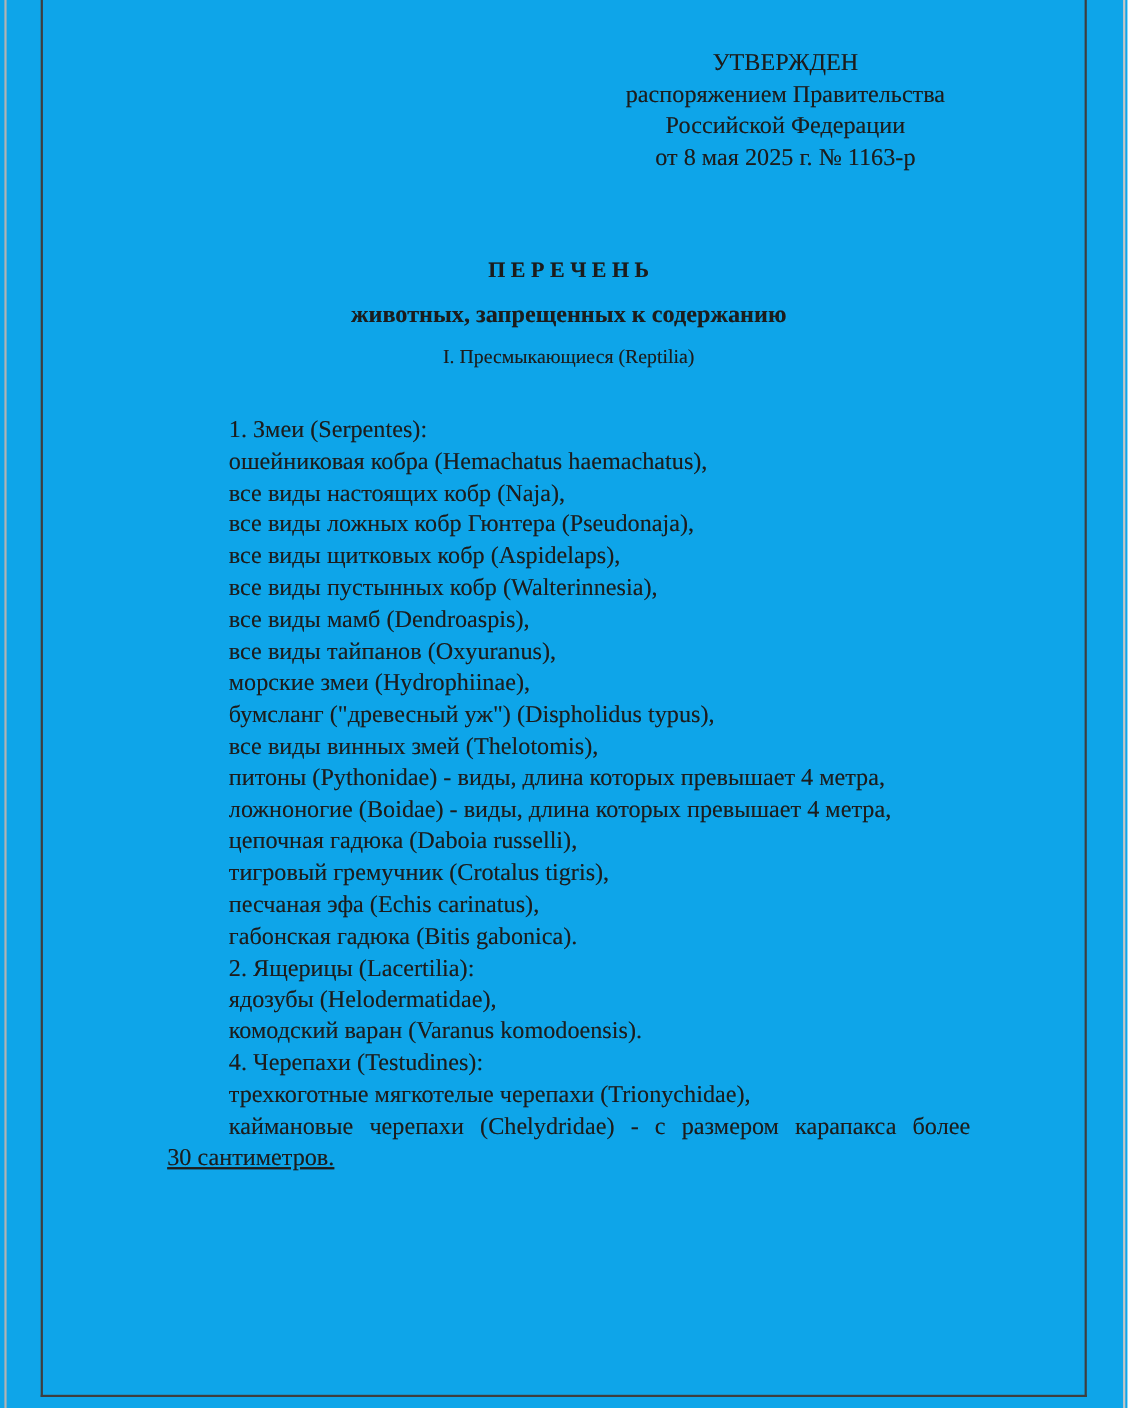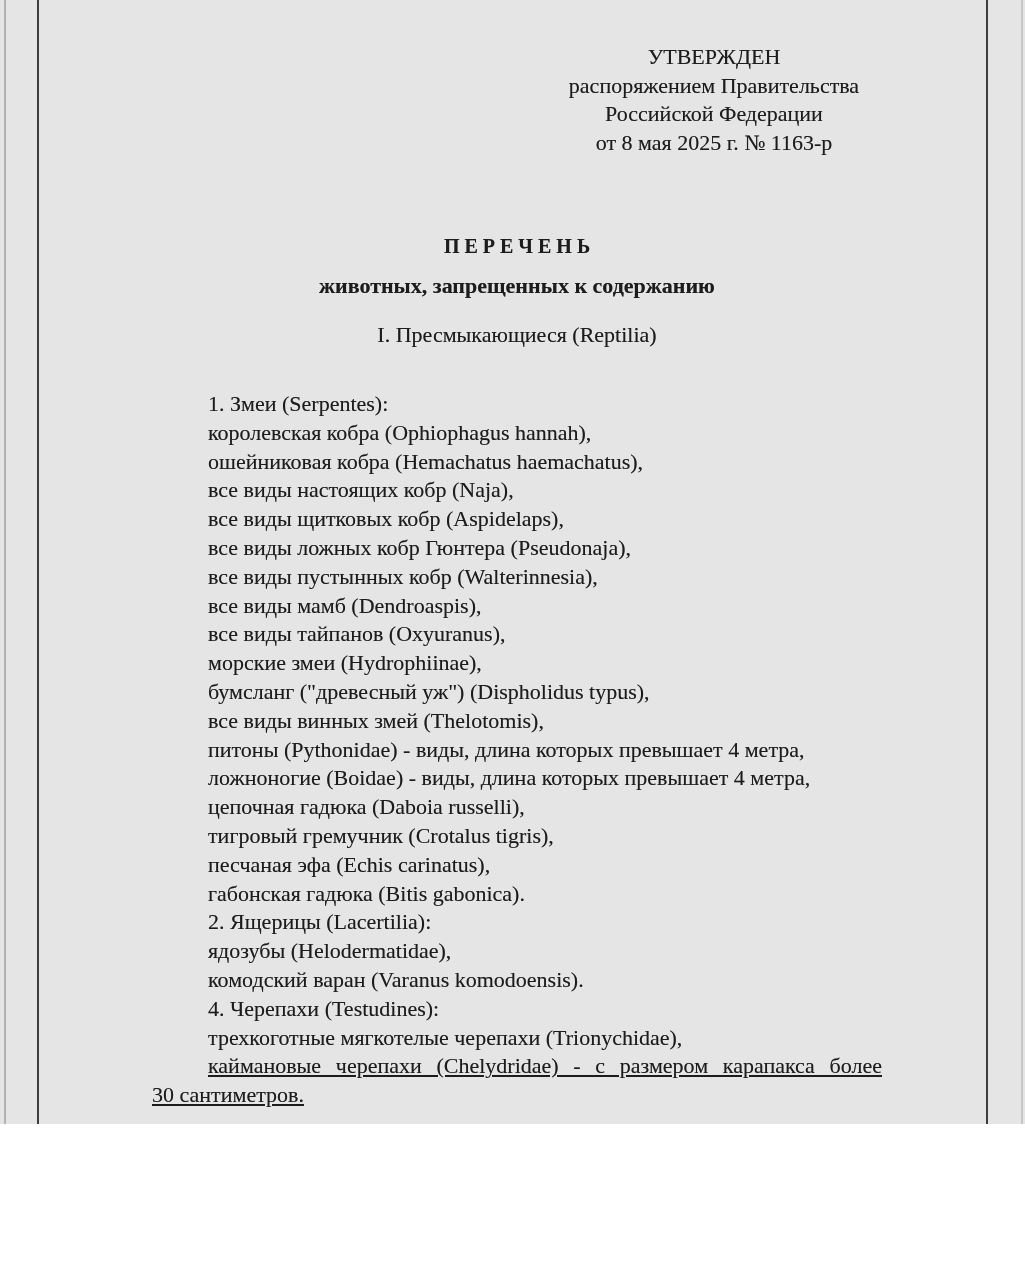--- a/index.html
+++ b/index.html
@@ -1,20 +1,20 @@
 <!DOCTYPE html>
 <html lang="ru"><head>
 <meta charset="utf-8">
 <style>
   html, body { margin: 0; padding: 0; background: #ffffff; }
   .page {
     position: relative;
     width: 1025px;
-    height: 1124px;
-    background: #e5e5e5;
+    height: 1280px;
+    background: #0ea5e9;
     overflow: hidden;
     font-family: "Liberation Serif", "DejaVu Serif", serif;
     color: #1c1c1c;
     text-shadow: 0 0 0.6px rgba(30,30,30,0.45);
   }
   
   .scan-edge-left {
     position: absolute; left: 4px; top: 0; width: 2px; height: 1280px;
     background: #b3b3b3;
   }
@@ -41,39 +41,38 @@
     font-size: 20px; font-weight: bold; line-height: 29px;
     white-space: nowrap;
   }
   .doc-subtitle {
     position: absolute; left: 152px; top: 271px; width: 730px;
     text-align: center;
     font-size: 22px; font-weight: bold; line-height: 29px;
     white-space: nowrap;
   }
   .section-heading {
-    position: absolute; left: 152px; top: 320px; width: 730px;
+    position: absolute; left: 152px; top: 310px; width: 730px;
     text-align: center;
-    font-size: 22px; line-height: 29px;
+    font-size: 18px; line-height: 29px;
     white-space: nowrap;
   }
   .entries {
-    position: absolute; left: 152px; top: 390px; width: 730px;
+    position: absolute; left: 152px; top: 376px; width: 730px;
     font-size: 22px; line-height: 28.8px;
   }
   .entry {
     height: 28.8px;
     text-indent: 56px;
     white-space: nowrap;
   }
   .entry.justify {
     white-space: normal;
     text-align: justify;
     text-align-last: justify;
-    text-decoration: underline;
   }
   .entry.continuation {
     text-indent: 0;
     text-decoration: underline;
   }
 </style>
 </head>
 <body>
 
 <div class="page">
@@ -88,25 +87,24 @@
     <div>Российской Федерации</div>
     <div>от 8 мая 2025 г. № 1163-р</div>
   </div>
 
   <div class="doc-title">П Е Р Е Ч Е Н Ь</div>
   <div class="doc-subtitle">животных, запрещенных к содержанию</div>
   <div class="section-heading">I. Пресмыкающиеся (Reptilia)</div>
 
   <div class="entries">
     <div class="entry">1. Змеи (Serpentes):</div>
-    <div class="entry">королевская кобра (Ophiophagus hannah),</div>
     <div class="entry">ошейниковая кобра (Hemachatus haemachatus),</div>
     <div class="entry">все виды настоящих кобр (Naja),</div>
+    <div class="entry">все виды ложных кобр Гюнтера (Pseudonaja),</div>
     <div class="entry">все виды щитковых кобр (Aspidelaps),</div>
-    <div class="entry">все виды ложных кобр Гюнтера (Pseudonaja),</div>
     <div class="entry">все виды пустынных кобр (Walterinnesia),</div>
     <div class="entry">все виды мамб (Dendroaspis),</div>
     <div class="entry">все виды тайпанов (Oxyuranus),</div>
     <div class="entry">морские змеи (Hydrophiinae),</div>
     <div class="entry">бумсланг ("древесный уж") (Dispholidus typus),</div>
     <div class="entry">все виды винных змей (Thelotomis),</div>
     <div class="entry">питоны (Pythonidae) - виды, длина которых превышает 4 метра,</div>
     <div class="entry">ложноногие (Boidae) - виды, длина которых превышает 4 метра,</div>
     <div class="entry">цепочная гадюка (Daboia russelli),</div>
     <div class="entry">тигровый гремучник (Crotalus tigris),</div>

